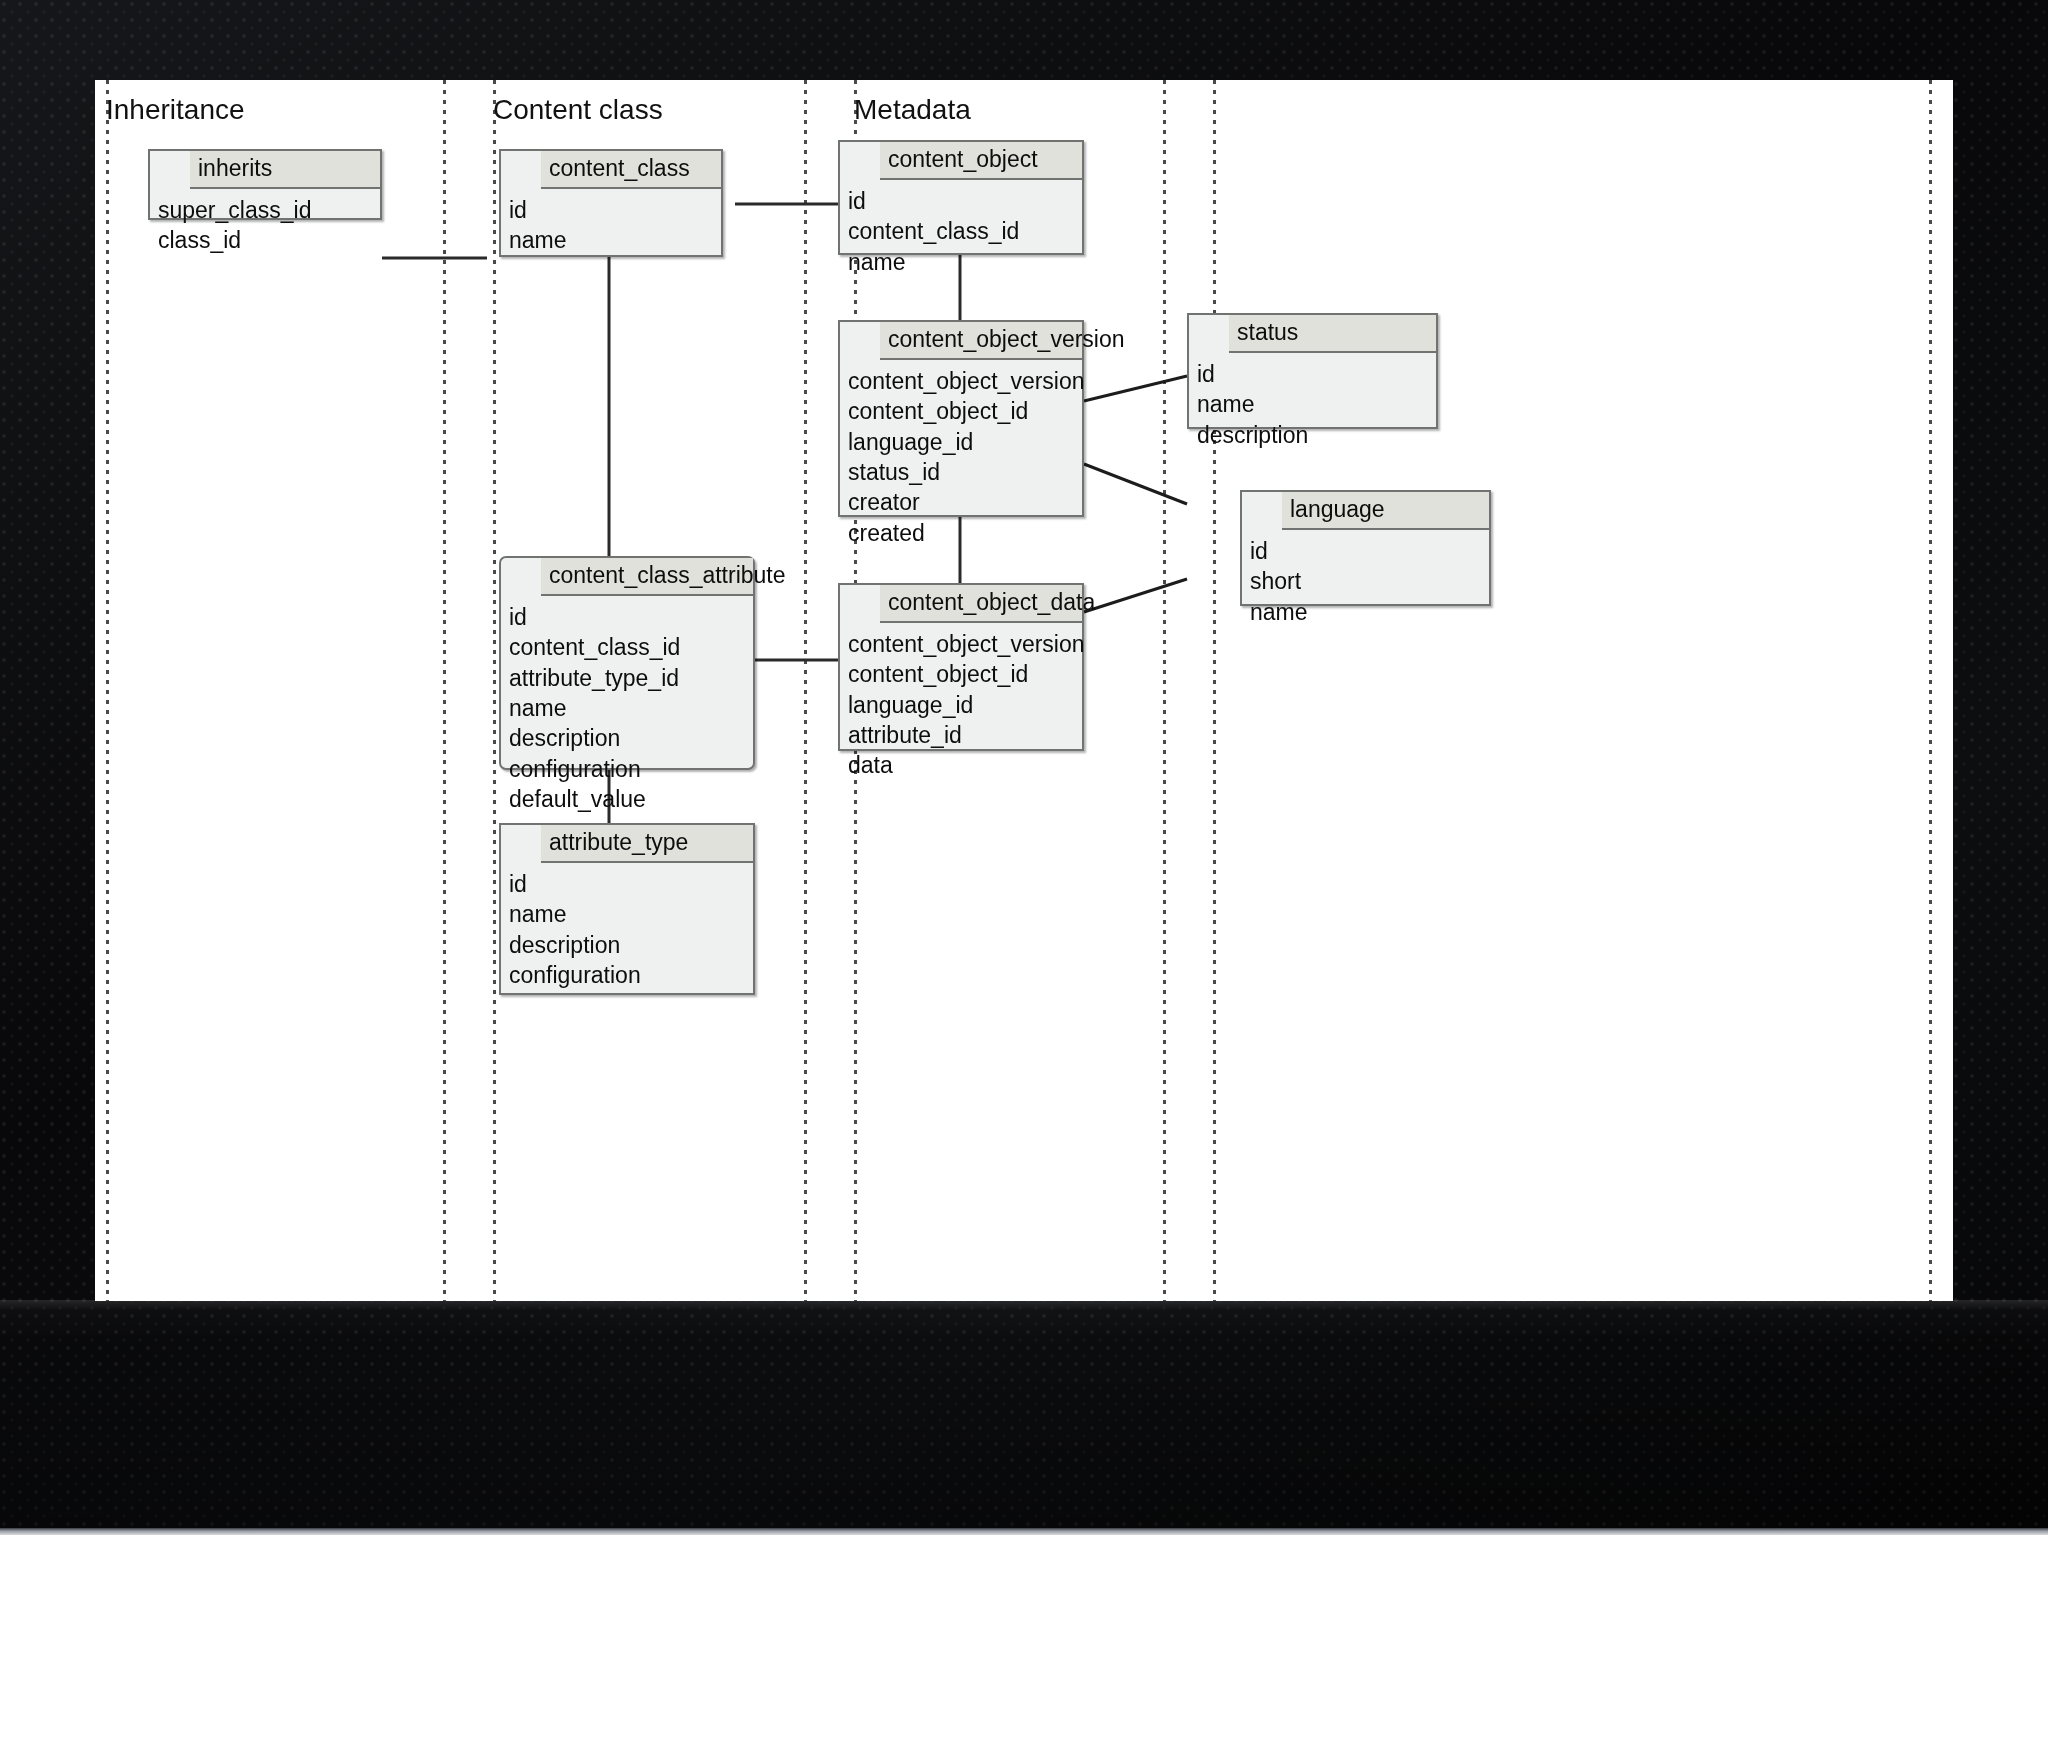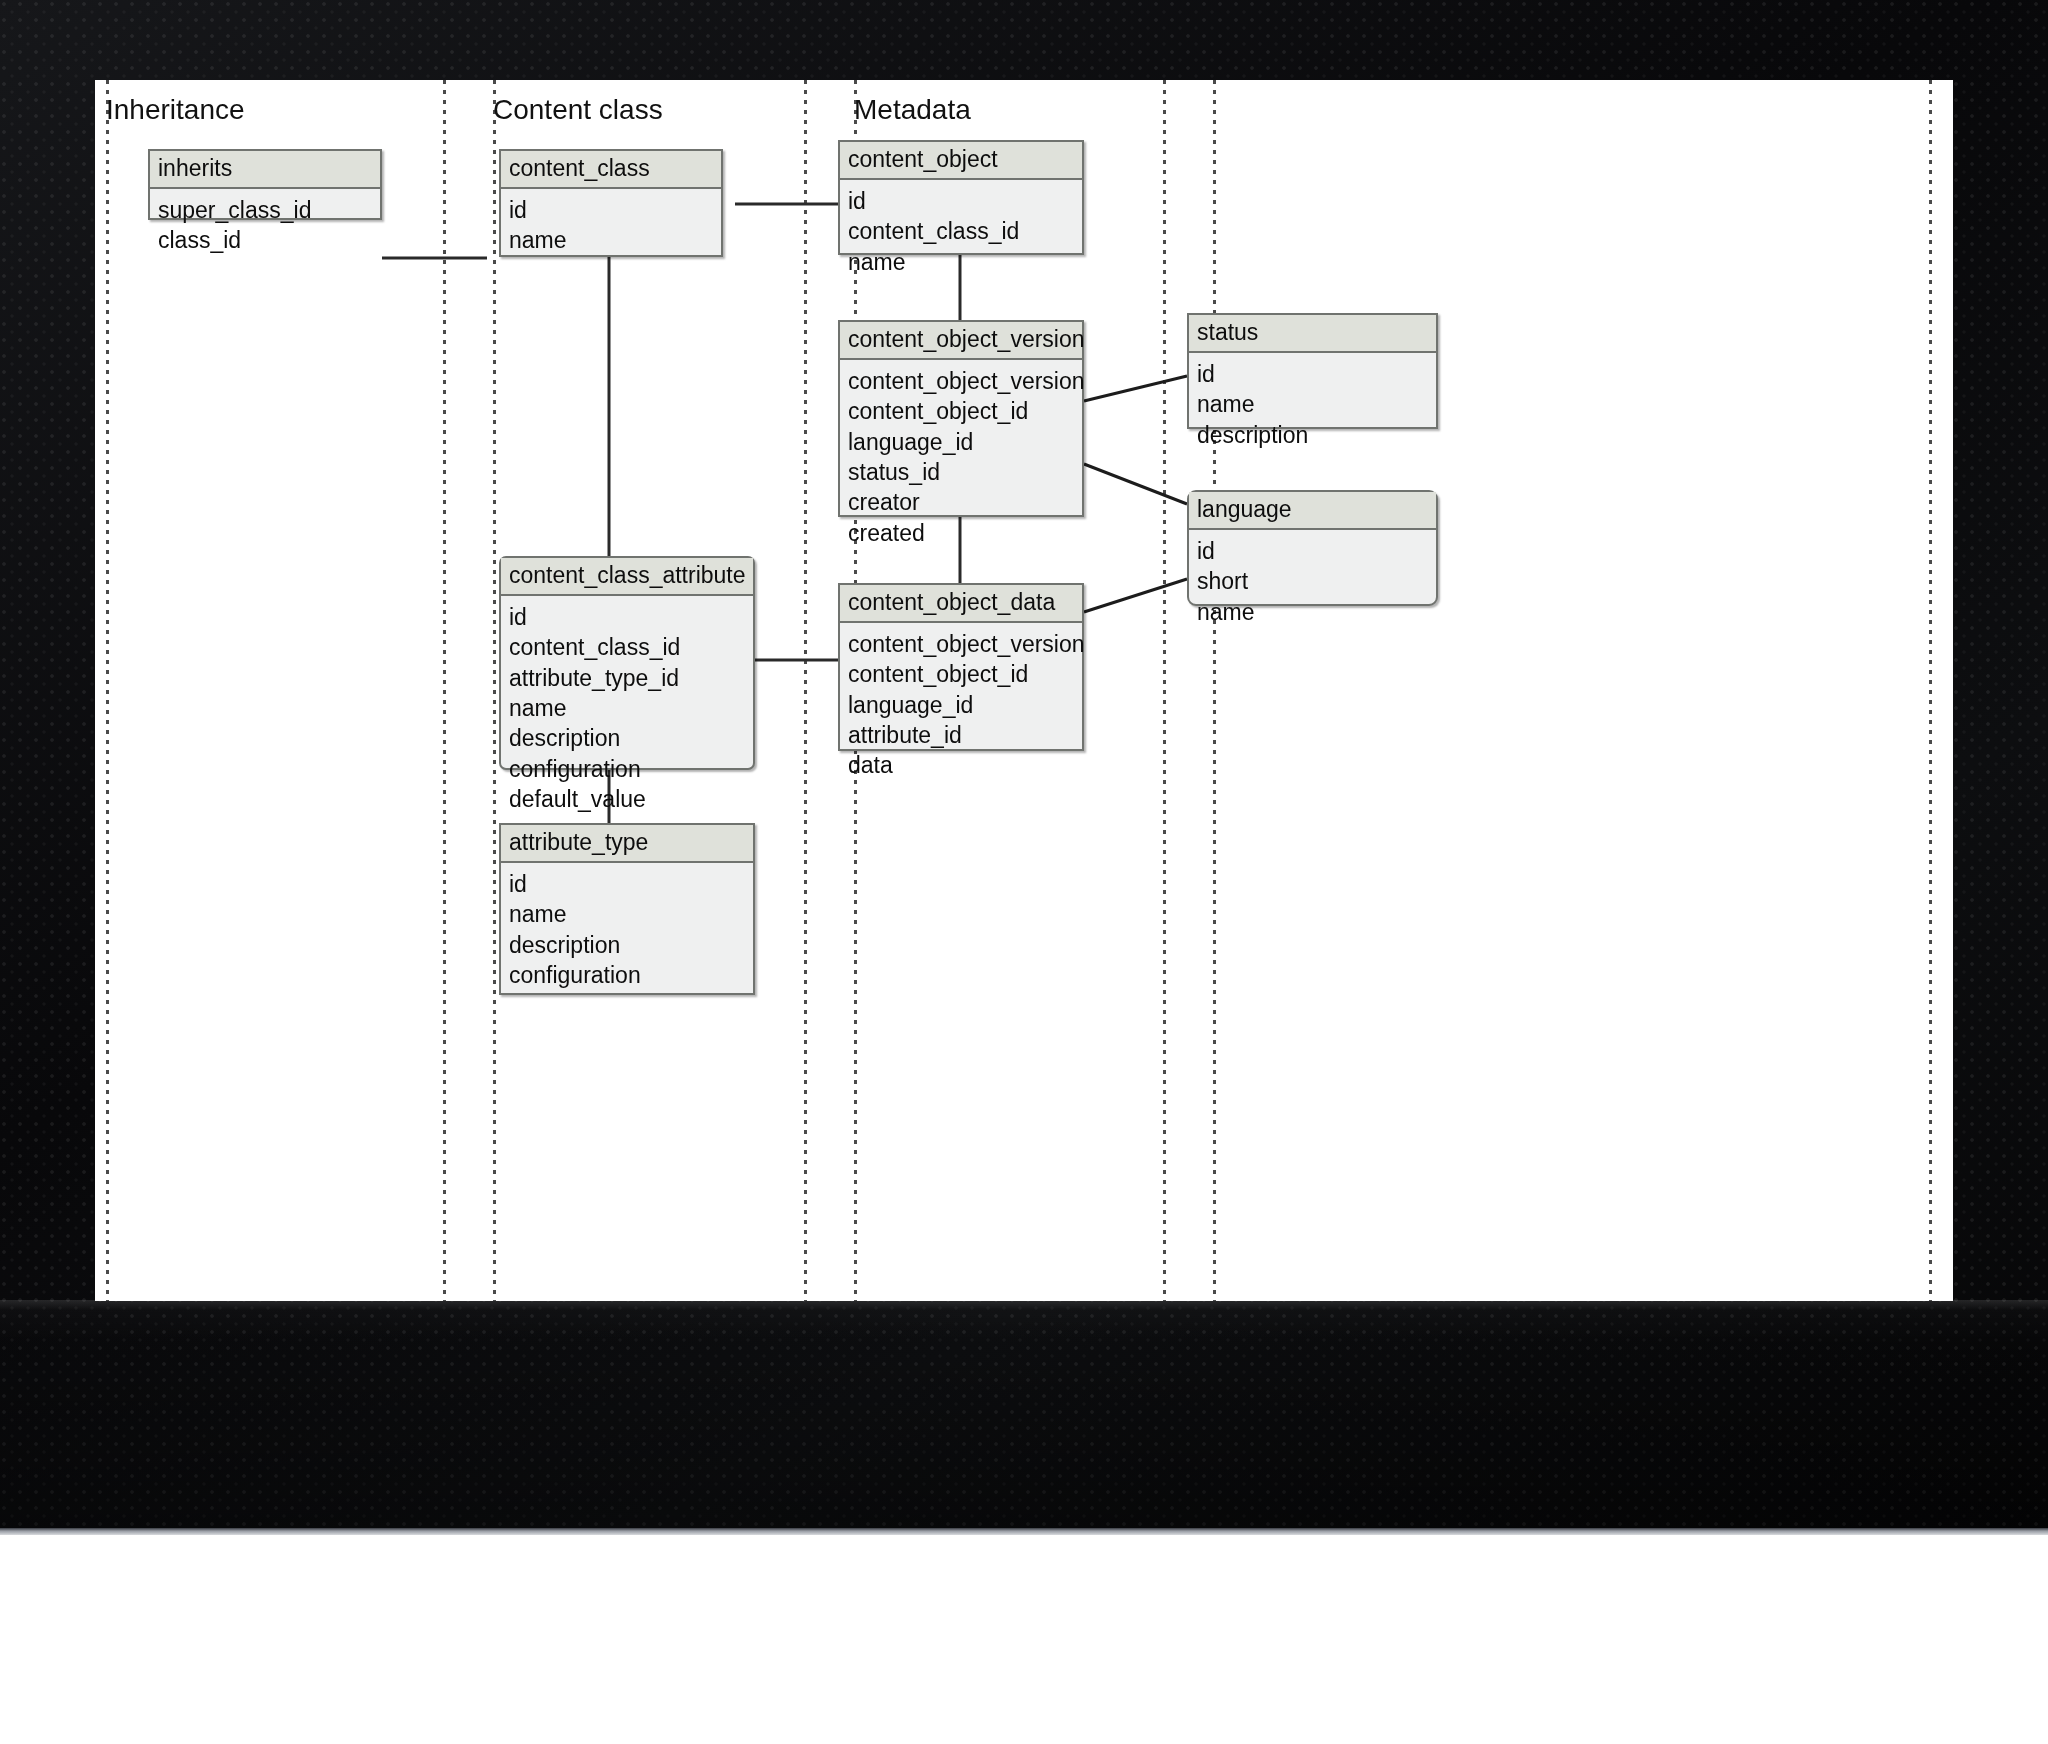--- a/index.html
+++ b/index.html
@@ -92,20 +92,21 @@
     box-shadow: 2px 2px 2px rgba(0,0,0,0.30);
   }
   .entity-title {
     background: #dfe1da;
     border-bottom: 2px solid #70736f;
     font-size: 23px;
     color: #0d0d0d;
     padding: 6px 8px 7px 8px;
     line-height: 1.0;
     white-space: nowrap;
+    margin-left: 40px;
   }
   .entity-fields {
     padding: 6px 8px 8px 8px;
   }
   .entity-field {
     font-size: 23px;
     color: #0d0d0d;
     line-height: 1.32;
     white-space: nowrap;
   }
@@ -249,21 +250,21 @@
 
   <div class="entity" style="left:1092px; top:233px; width:251px; height:116px;">
     <div class="entity-title">status</div>
     <div class="entity-fields">
       <div class="entity-field">id</div>
       <div class="entity-field">name</div>
       <div class="entity-field">description</div>
     </div>
   </div>
 
-  <div class="entity" style="left:1092px; top:410px; width:251px; height:116px;border-radius:9px;">
+  <div class="entity" style="left:1145px; top:410px; width:251px; height:116px;">
     <div class="entity-title">language</div>
     <div class="entity-fields">
       <div class="entity-field">id</div>
       <div class="entity-field">short</div>
       <div class="entity-field">name</div>
     </div>
   </div>
 
 </div>
 

